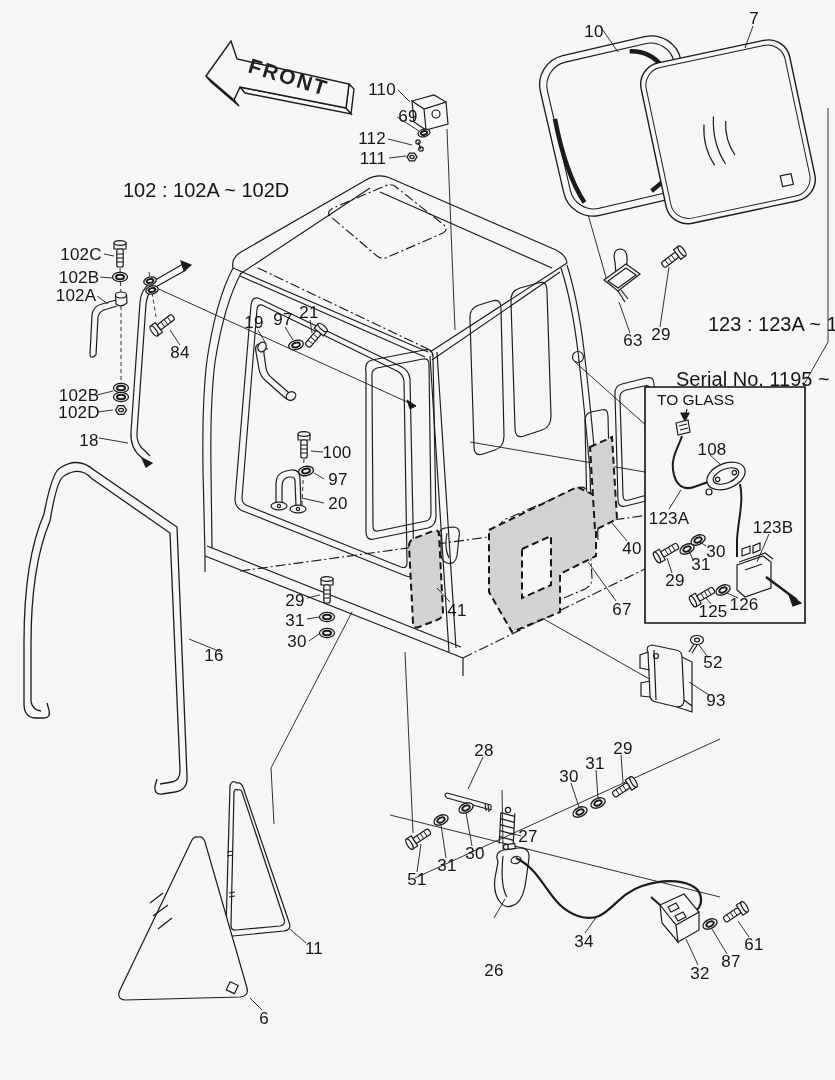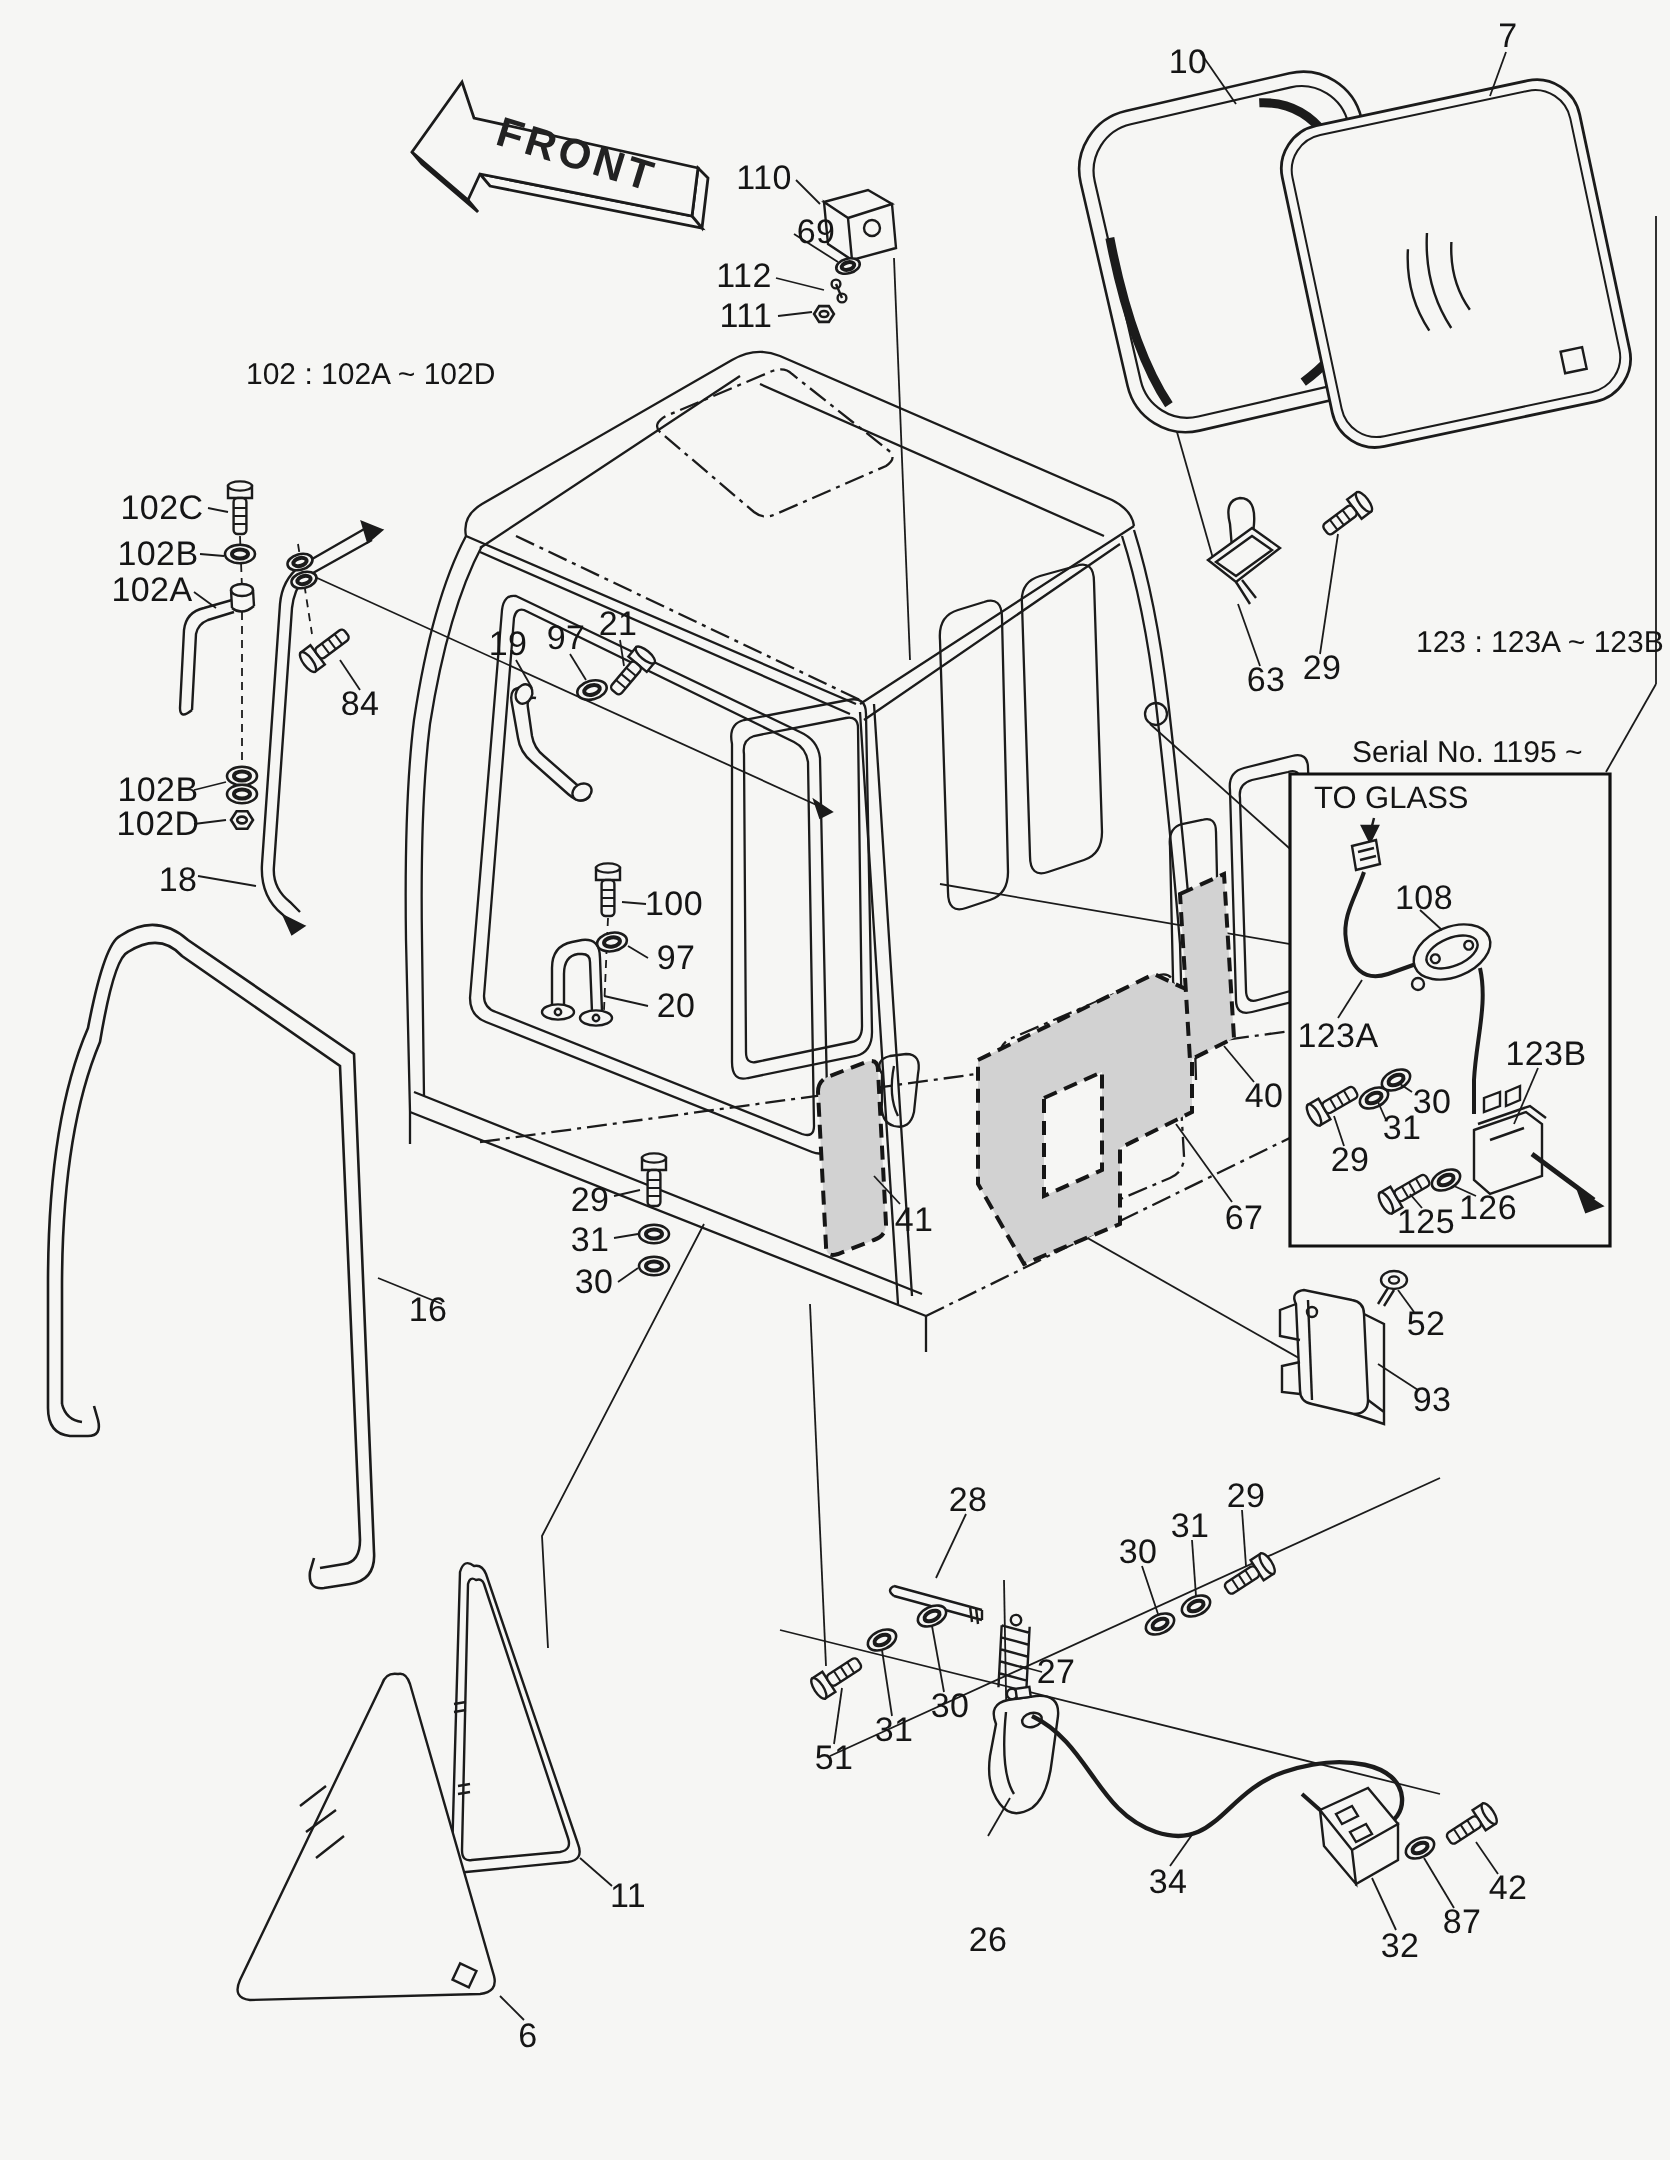--- a/index.html
+++ b/index.html
@@ -1,21 +1,21 @@
 <!DOCTYPE html>
 <html><head>
 <meta charset="utf-8">
 <style>
   html,body{margin:0;padding:0;background:#e8e8e6;}
   #stage{position:relative;width:835px;height:1080px;background:#f6f6f4;overflow:hidden;
          font-family:"Liberation Sans","DejaVu Sans",sans-serif;color:#151515;}
   #art{position:absolute;left:0;top:0;}
   .pl{position:absolute;transform:translate(-50%,-50%);font-size:17px;font-style:normal;
       white-space:nowrap;color:#151515;letter-spacing:.2px;line-height:1;}
-  .note{position:absolute;font-size:15px;color:#151515;white-space:nowrap;line-height:1;}
+  .note{position:absolute;font-size:20px;color:#151515;white-space:nowrap;line-height:1;}
   svg *{vector-effect:non-scaling-stroke;}
 </style>
 </head>
 <body>
 
 <div id="stage">
 
 <svg id="art" width="835" height="1080" viewBox="0 0 835 1080">
   <defs>
     <g id="W" fill="#f6f6f4" stroke="#1b1b1b">
@@ -367,19 +367,19 @@
 <i class="pl" style="left:484px;top:750px">28</i>
 <i class="pl" style="left:623px;top:748px">29</i>
 <i class="pl" style="left:595px;top:763px">31</i>
 <i class="pl" style="left:569px;top:776px">30</i>
 <i class="pl" style="left:528px;top:836px">27</i>
 <i class="pl" style="left:417px;top:879px">51</i>
 <i class="pl" style="left:447px;top:865px">31</i>
 <i class="pl" style="left:475px;top:853px">30</i>
 <i class="pl" style="left:494px;top:970px">26</i>
 <i class="pl" style="left:584px;top:941px">34</i>
-<i class="pl" style="left:754px;top:944px">42</i>
+<i class="pl" style="left:754px;top:944px">61</i>
 <i class="pl" style="left:731px;top:961px">87</i>
 <i class="pl" style="left:700px;top:973px">32</i>
 <i class="pl" style="left:314px;top:948px">11</i>
 <i class="pl" style="left:264px;top:1018px">6</i>
 
 </div>
 
 </body></html>

